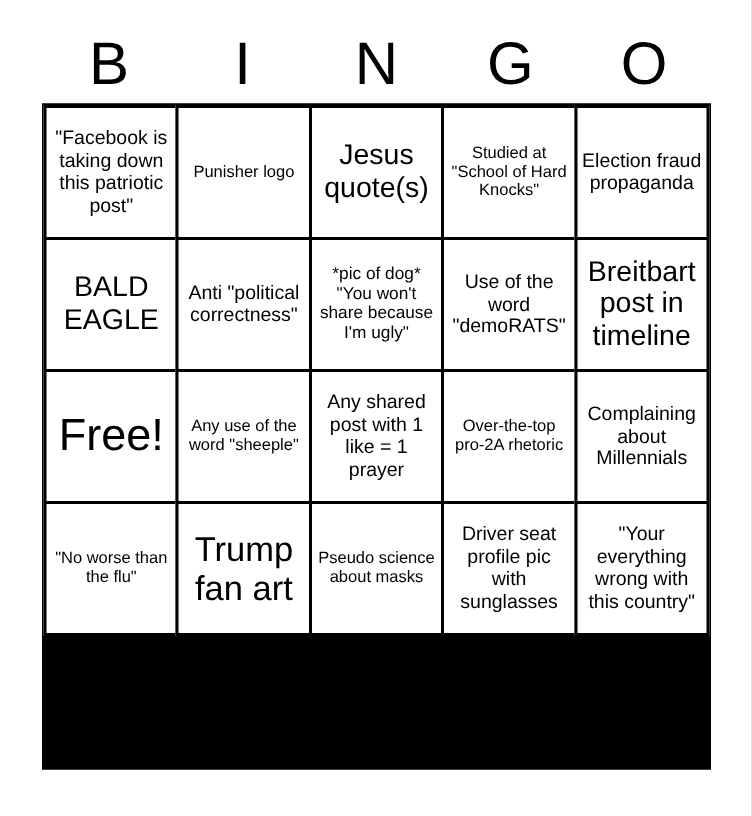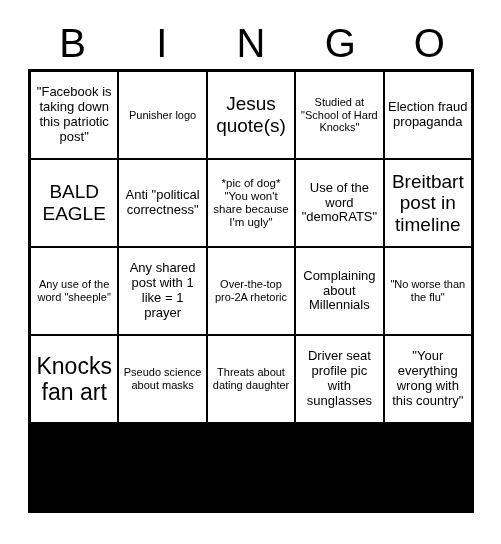--- a/index.html
+++ b/index.html
@@ -127,43 +127,43 @@
       </div>
       <div class="cell" data-size="xs">
         <span class="cell-text">*pic of dog* "You won't share because I'm ugly"</span>
       </div>
       <div class="cell" data-size="s">
         <span class="cell-text">Use of the word "demoRATS"</span>
       </div>
       <div class="cell" data-size="l">
         <span class="cell-text">Breitbart post in timeline</span>
       </div>
+      <div class="cell" data-size="xxl">
+        <span class="cell-text">Free!</span>
+      </div>
       <div class="cell" data-size="m">
         <span class="cell-text">Any use of the word "sheeple"</span>
       </div>
       <div class="cell" data-size="s">
         <span class="cell-text">Any shared post with 1 like = 1 prayer</span>
       </div>
       <div class="cell" data-size="m">
         <span class="cell-text">Over-the-top pro-2A rhetoric</span>
       </div>
       <div class="cell" data-size="s">
         <span class="cell-text">Complaining about Millennials</span>
       </div>
       <div class="cell" data-size="m">
         <span class="cell-text">"No worse than the flu"</span>
       </div>
       <div class="cell" data-size="xl">
-        <span class="cell-text">Knocks fan art</span>
+        <span class="cell-text">Trump fan art</span>
       </div>
       <div class="cell" data-size="m">
         <span class="cell-text">Pseudo science about masks</span>
-      </div>
-      <div class="cell" data-size="m">
-        <span class="cell-text">Threats about dating daughter</span>
       </div>
       <div class="cell" data-size="s">
         <span class="cell-text">Driver seat profile pic with sunglasses</span>
       </div>
       <div class="cell" data-size="s">
         <span class="cell-text">"Your everything wrong with this country"</span>
       </div>
     </div>
 
 </div>

